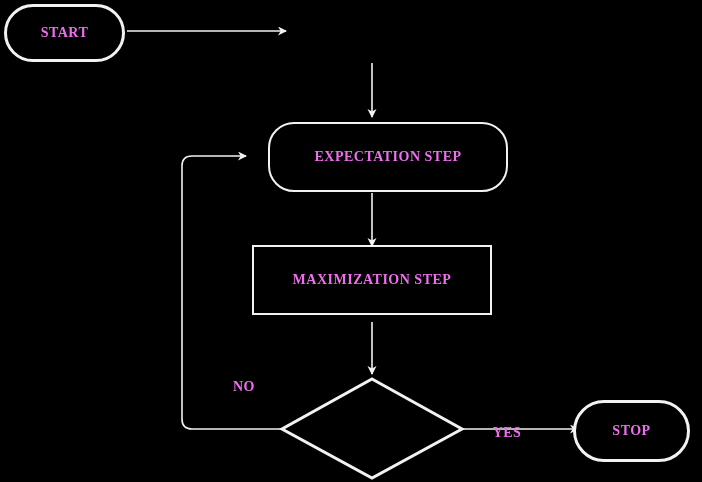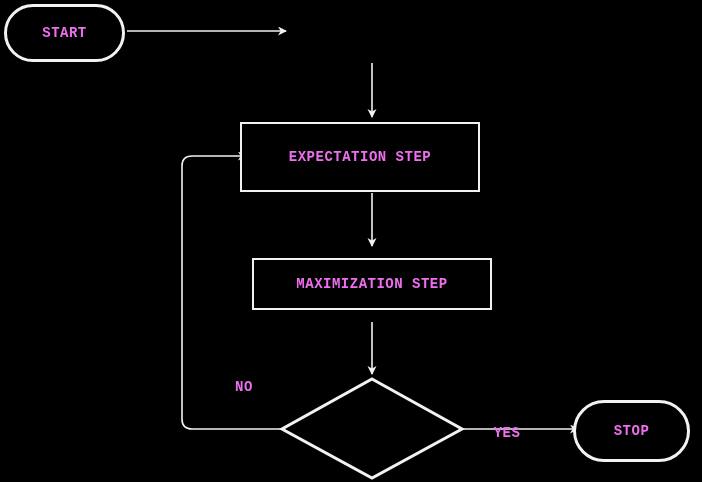--- a/index.html
+++ b/index.html
@@ -6,39 +6,39 @@
     --bg:#000000;
     --line:#f2f2f2;
     --ink:#ee6fee;
   }
   *{box-sizing:border-box;}
   html,body{margin:0;padding:0;background:var(--bg);}
   .canvas{
     position:relative;
     width:702px;height:482px;
     background:var(--bg);
-    font-family:Liberation Mono, monospace;
+    font-family:Liberation Serif, serif;
     overflow:hidden;
     padding-left:8px;
   }
   .edge-layer{position:absolute;inset:0;width:702px;height:482px;}
   .node{
     position:absolute;
     display:flex;align-items:center;justify-content:center;
     color:var(--ink);
     font-size:14px;font-weight:bold;letter-spacing:.5px;
     text-align:center;
     background:var(--bg);
   }
   .terminator{border:3px solid var(--line);border-radius:31px;}
   .process{border:2.5px solid var(--line);}
   .node-start{left:4px;top:4px;width:121px;height:58px;}
   .node-initial{left:291px;top:4px;width:162px;height:58px;}
-  .node-expectation{left:240px;top:122px;width:240px;height:70px;}
-  .node-maximization{left:252px;top:258px;width:240px;height:52px;}
+  .node-expectation{left:268px;top:122px;width:240px;height:70px;border-radius:26px;}
+  .node-maximization{left:252px;top:245px;width:240px;height:70px;}
   .node-stop{left:573px;top:400px;width:117px;height:62px;}
   .decision-label{
     position:absolute;left:316px;top:407px;width:112px;
     color:var(--ink);font-size:14px;font-weight:bold;letter-spacing:.5px;
     text-align:center;line-height:18px;
   }
   .edge-label{
     position:absolute;width:60px;
     color:var(--ink);font-size:14px;font-weight:bold;letter-spacing:.5px;
     text-align:center;

